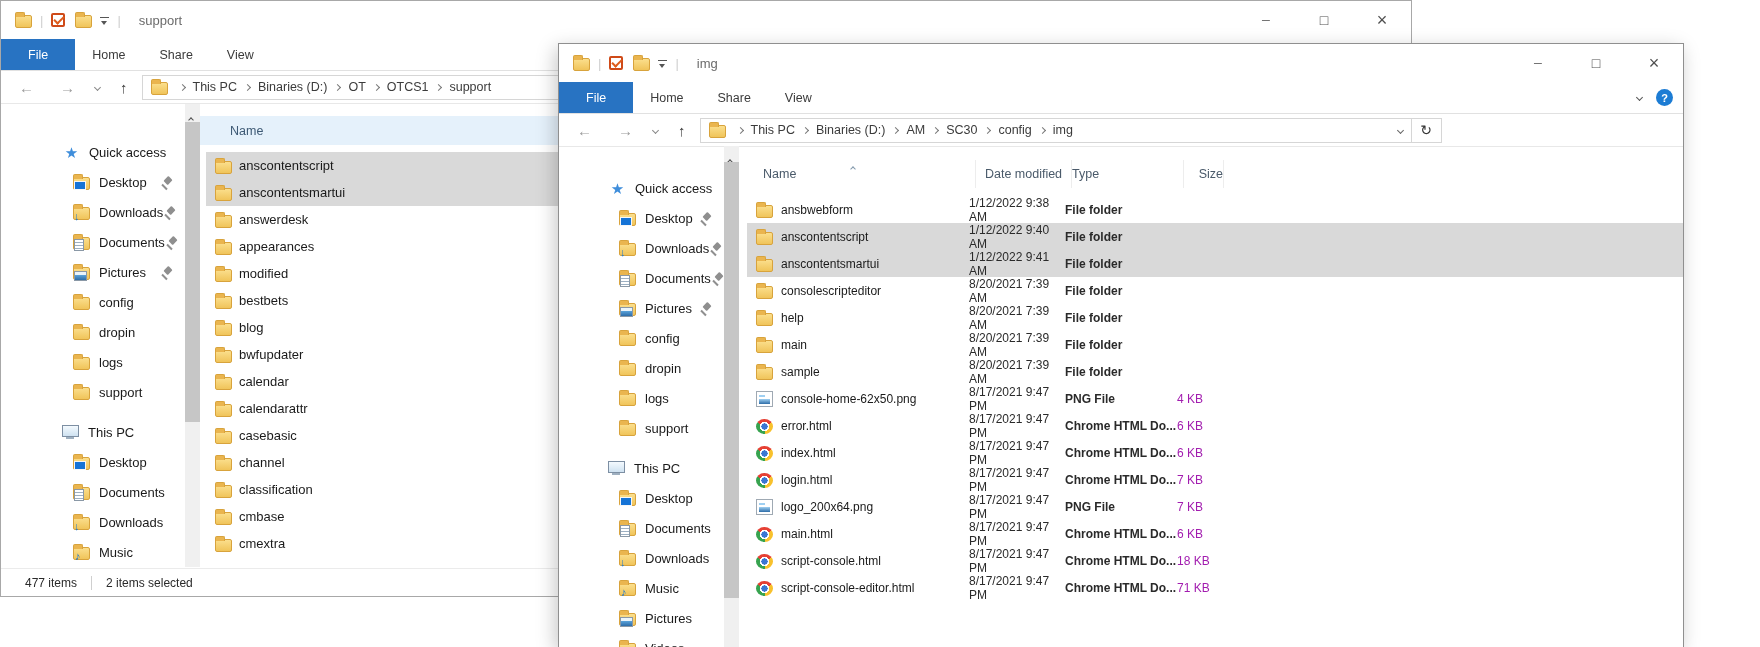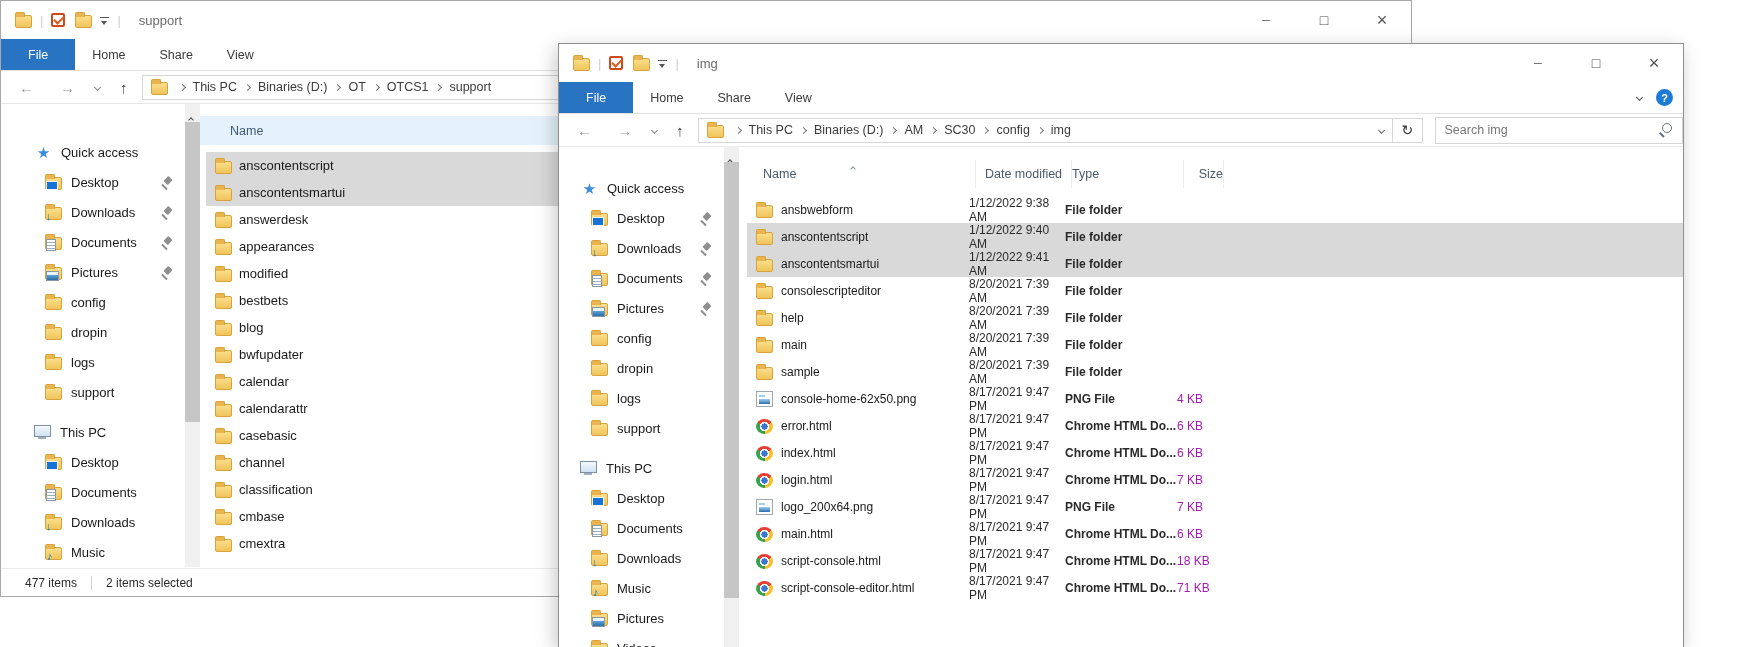--- a/index.html
+++ b/index.html
@@ -87,21 +87,21 @@
   .search-box input { border:none; outline:none; flex:1; font-family:inherit; font-size:12.5px; color:#444; min-width:0; }
   .search-box input::placeholder { color:#767676; opacity:1; }
   .magnifier { width:15px; height:15px; position:relative; flex:none; }
   .magnifier::before { content:''; position:absolute; top:0; right:1px; width:8px; height:8px; border:1.5px solid #64707c; border-radius:50%; }
   .magnifier::after { content:''; position:absolute; left:1px; bottom:2px; width:6px; height:1.6px; background:#64707c; transform:rotate(45deg); }
 
   
   .main { display:flex; position:absolute; left:0; right:0; }
   #win-left  .main { top:103px; bottom:29px; }
   #win-right .main { top:102px; bottom:0; }
-  .sidebar { overflow:hidden; }
+  .sidebar { overflow:hidden;padding-left:28px; }
   #win-left  .sidebar { width:184px; padding-top:33px; }
   #win-right .sidebar { width:165px; padding-top:27px; }
   .side-row { height:30px; display:flex; align-items:center; font-size:13px; white-space:nowrap; }
   .side-row .lbl { margin-left:9px; }
   #win-left  .qa-head  { padding-left:34px; }
   #win-left  .qa-item  { padding-left:44px; }
   #win-right .qa-head  { padding-left:22px; }
   #win-right .qa-item  { padding-left:32px; }
   .pc-head { margin-top:10px; }
   #win-left  .pc-head { padding-left:32px; }
@@ -499,24 +499,20 @@
 
           <span class="crumb">
             <span class="chev right"></span>
             <span>img</span>
           </span>
 
       </span>
       <span class="addr-drop chev down"></span>
     </div>
     <div class="refresh-box">↻</div>
-    <div class="search-box">
-      <input type="text" placeholder="Search img" style="">
-      <span class="magnifier"></span>
-    </div>
   </div>
 
   <div class="main">
     <div class="sidebar">
       <div class="side-row qa-head">
         <span class="ic ic-star"></span>
         <span class="lbl">Quick access</span>
       </div>
       <div>
 

